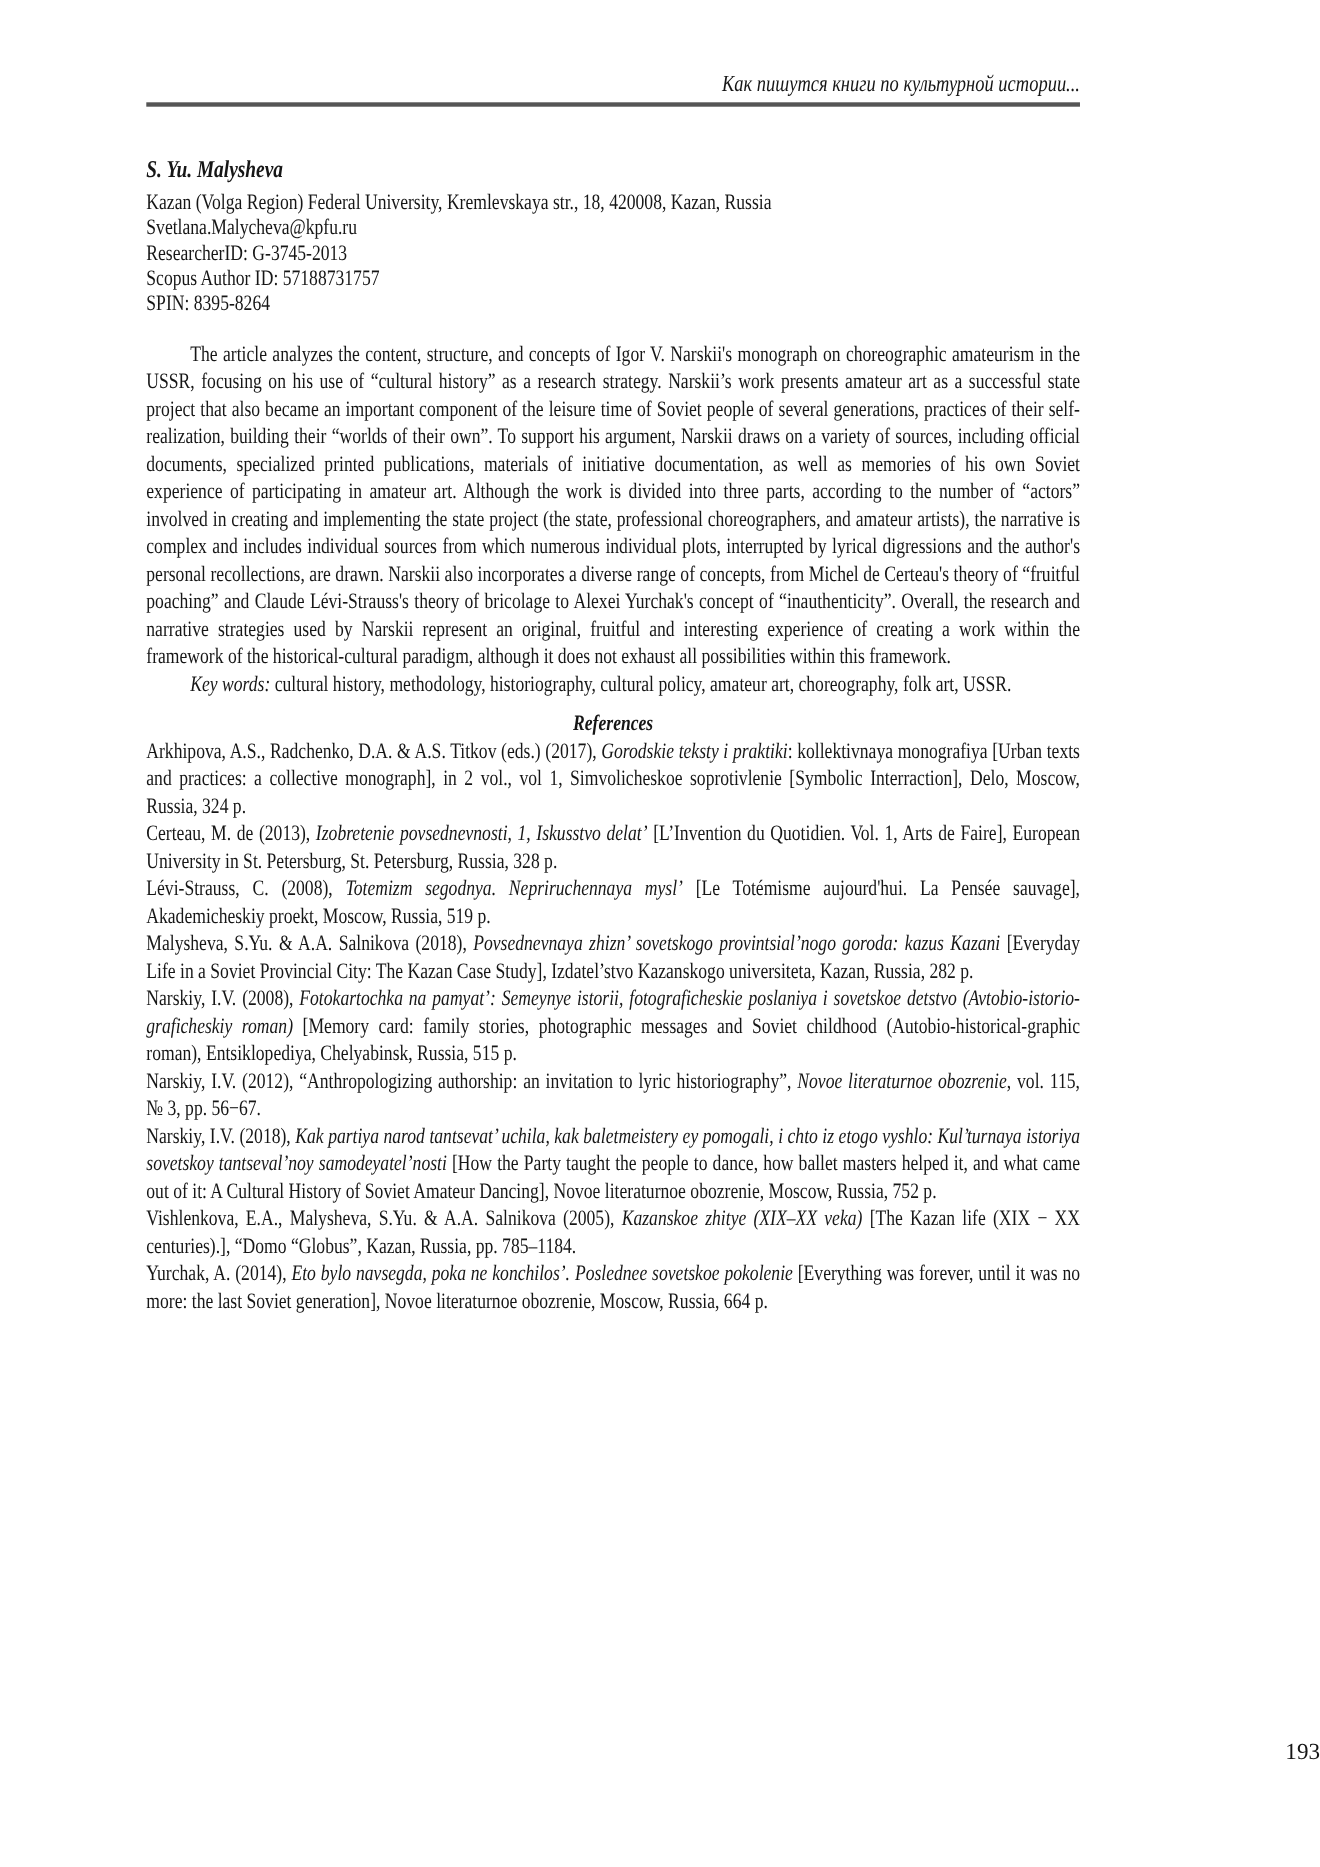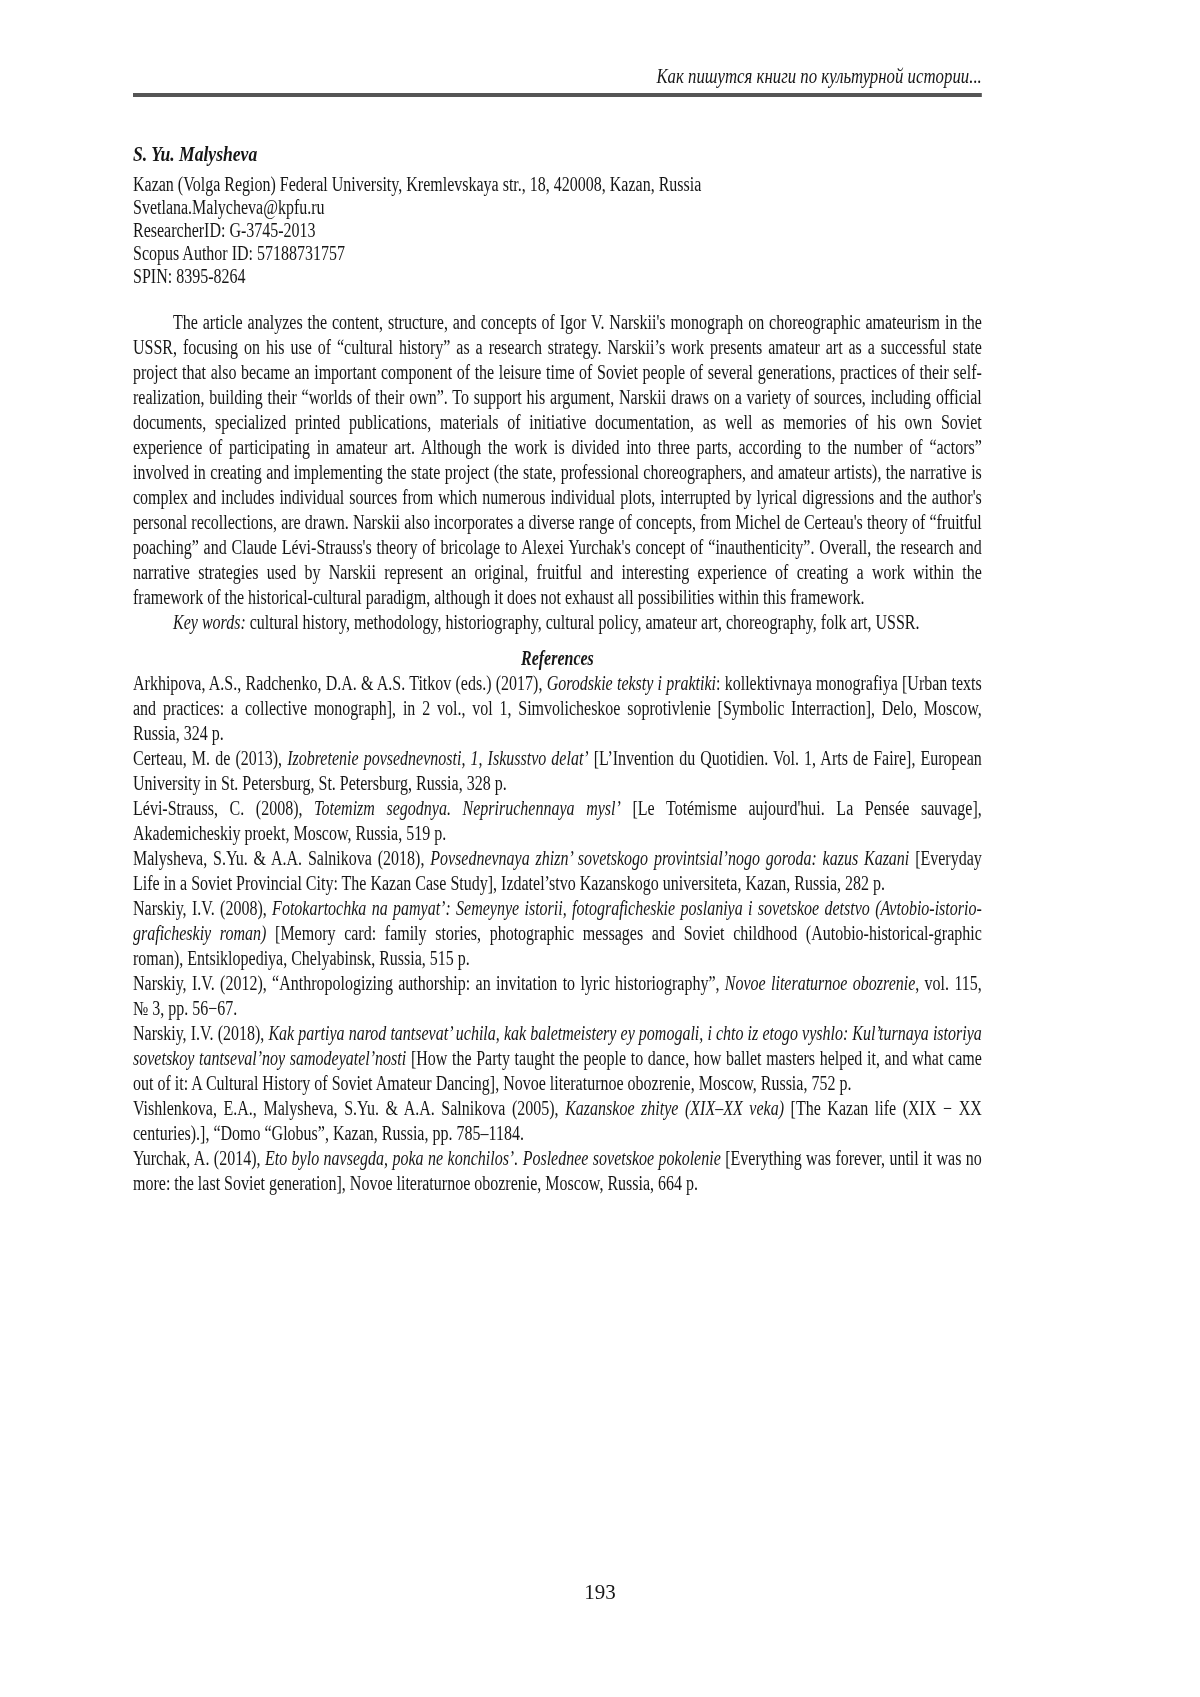--- a/index.html
+++ b/index.html
@@ -62,21 +62,21 @@
     font-style: italic;
     line-height: 25px;
   }
   .ref-list { margin: 0; }
   .ref-list .ref { margin: 0; font-size: 20px; line-height: 25px; text-align: justify; }
   .page-number {
     position: absolute;
     left: 0;
     top: 1580px;
     width: 1200px;
-    text-align: center;
+    text-align: right;
     font-size: 21px;
     line-height: 25px;
   }
 </style>
 </head>
 <body>
 
 <div class="page">
   <div class="content">
 

